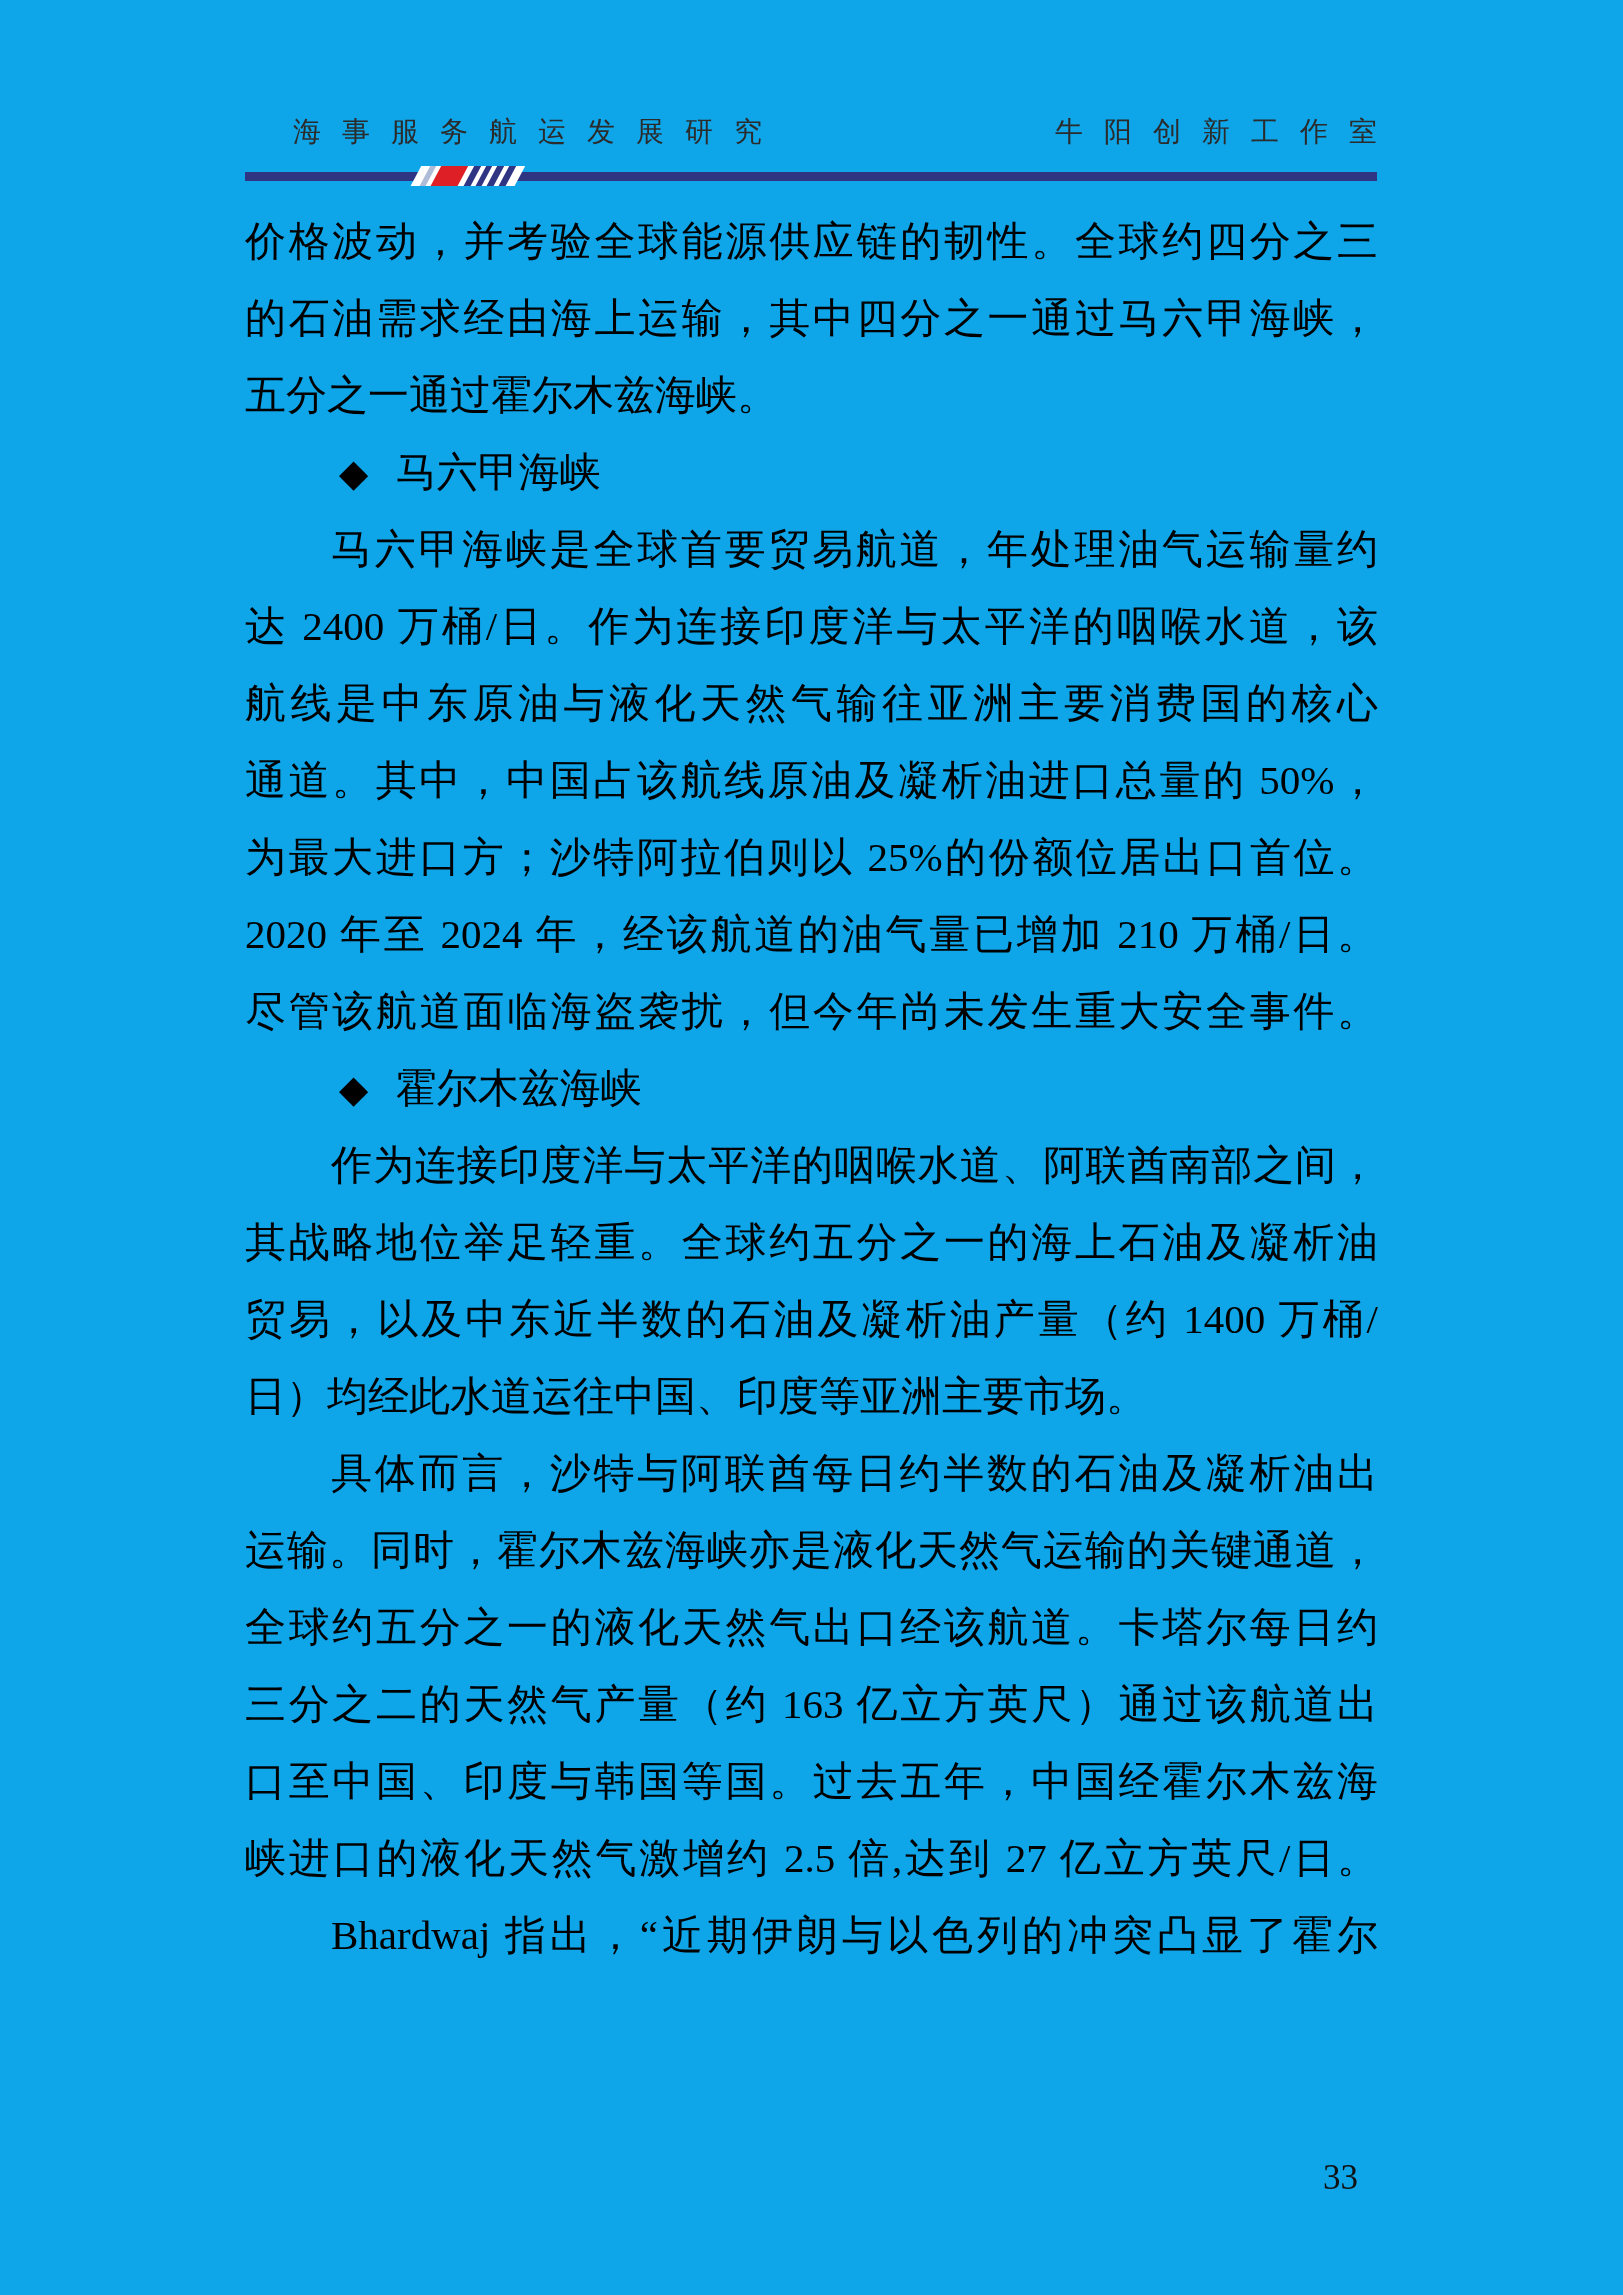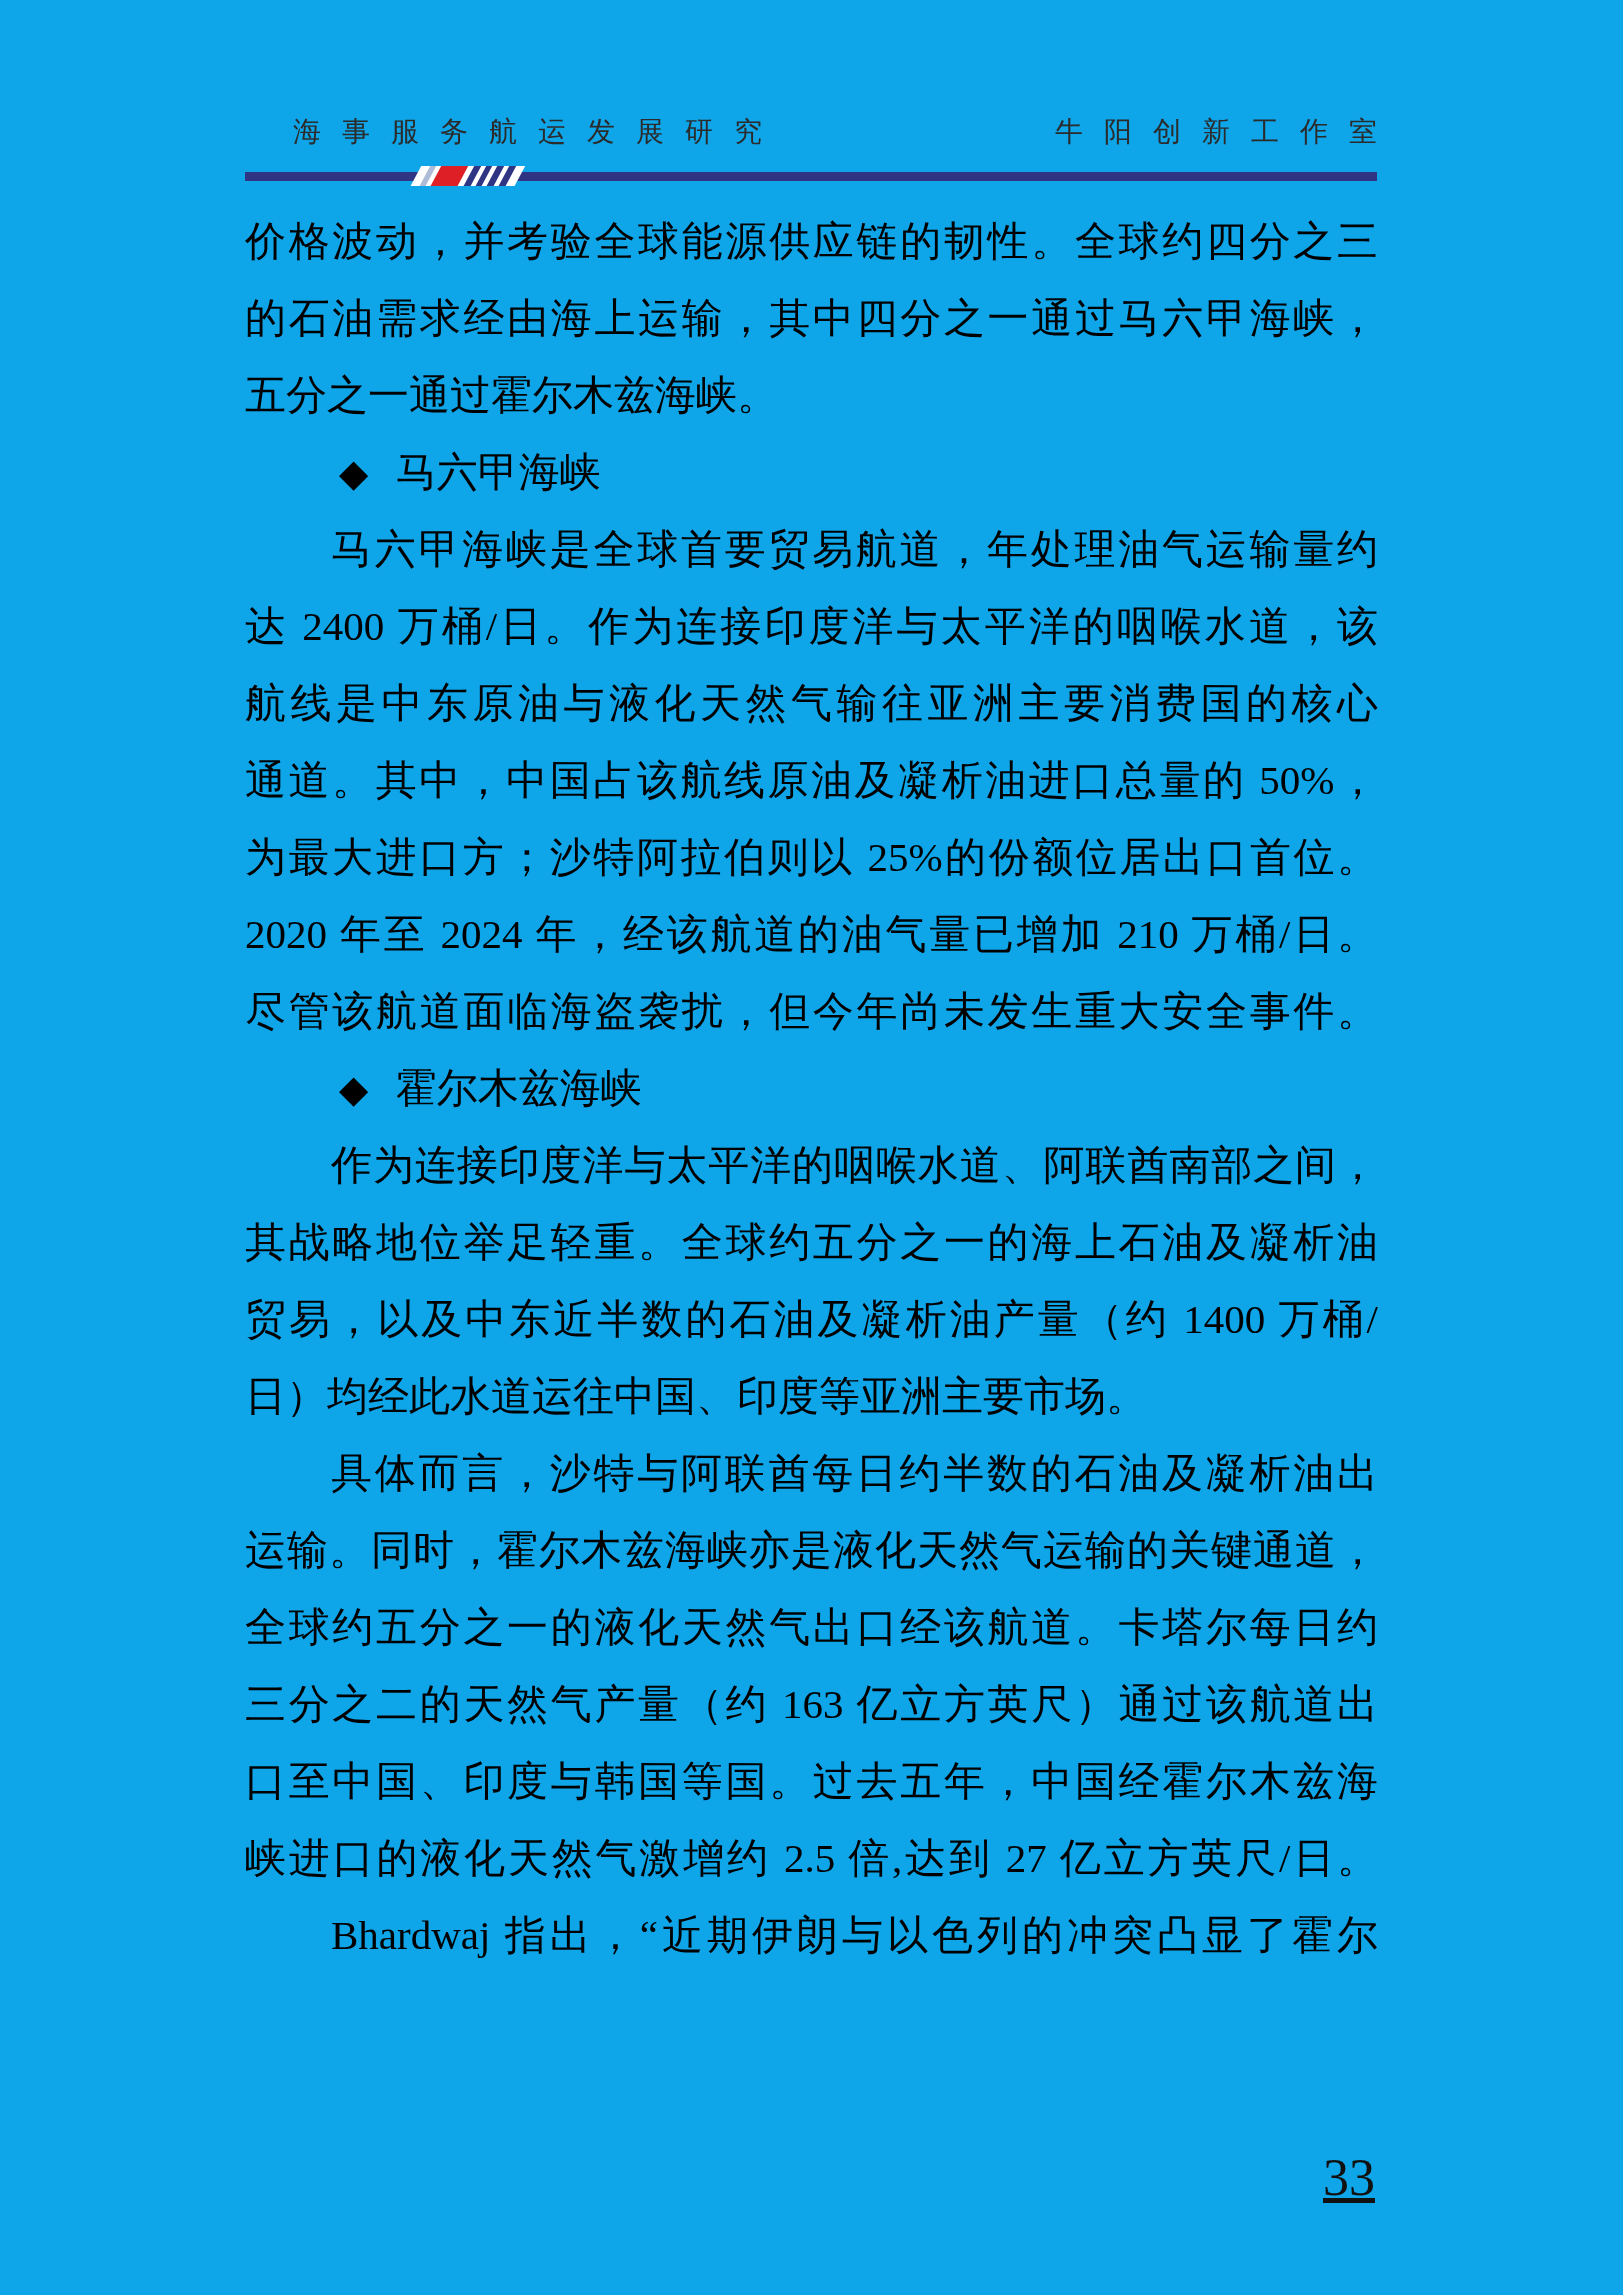--- a/index.html
+++ b/index.html
@@ -66,23 +66,22 @@
     white-space:nowrap;
   }
   .diamond{
     font-size:38px;
     margin-right:27.5px;
     font-family:"DejaVu Sans",sans-serif;
   }
   
   .pageno{
     position:absolute;left:1323px;top:2155px;
-    font-size:52px;line-height:46px;
+    font-size:35px;line-height:46px;
     color:#111111;
-    text-decoration:underline;
   }
 </style>
 </head>
 <body>
 
 <div class="page">
 
   <div class="hdr-left">海事服务航运发展研究</div>
 
   <div class="hdr-right">牛阳创新工作室</div>

